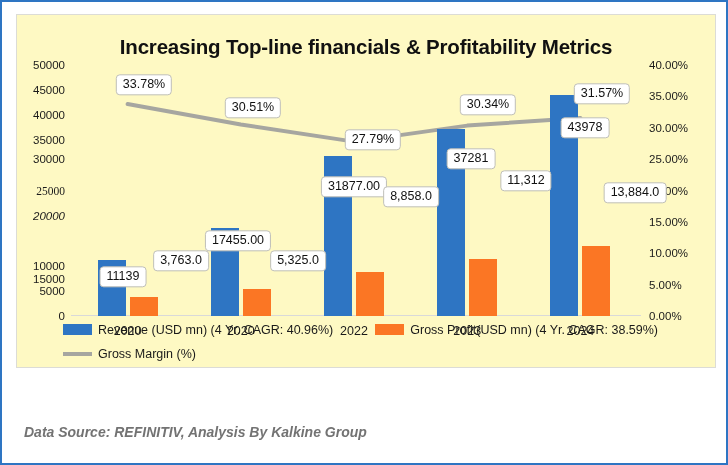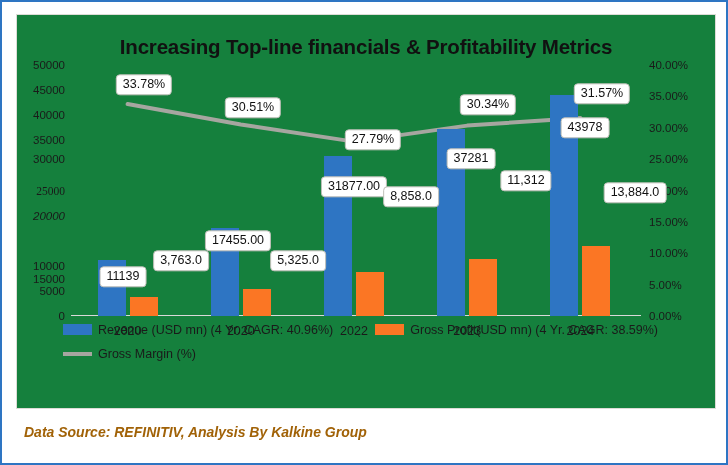--- a/index.html
+++ b/index.html
@@ -12,23 +12,23 @@
     position: relative;
     width: 728px; height: 465px;
     border: 2px solid #2E75C3;
     background: #ffffff;
     overflow: hidden;
   }
   
   #chart-card {
     position: absolute;
     left: 14px; top: 12px;
-    width: 700px; height: 395px;
+    width: 700px; height: 354px;
     border: 1px solid #dcdcd6;
-    background: #15803d;
+    background: #fef9c3;
   }
   #chart-title {
     position: absolute;
     left: 0; top: 20px;
     width: 100%;
     text-align: center;
     font-size: 20.5px;
     font-weight: bold;
     color: #111111;
     letter-spacing: -0.2px;
@@ -135,21 +135,21 @@
   }
   .legend-gap { width: 42px; flex: none; }
   
   #footer {
     position: absolute;
     left: 22px;
     top: 422px;
     font-size: 14px;
     font-weight: bold;
     font-style: italic;
-    color: #a16207;
+    color: #737373;
   }
 </style>
 </head>
 <body>
 
 <div id="frame">
   <div id="chart-card">
 
     <div id="chart-title">Increasing Top-line financials &amp; Profitability Metrics</div>
 

